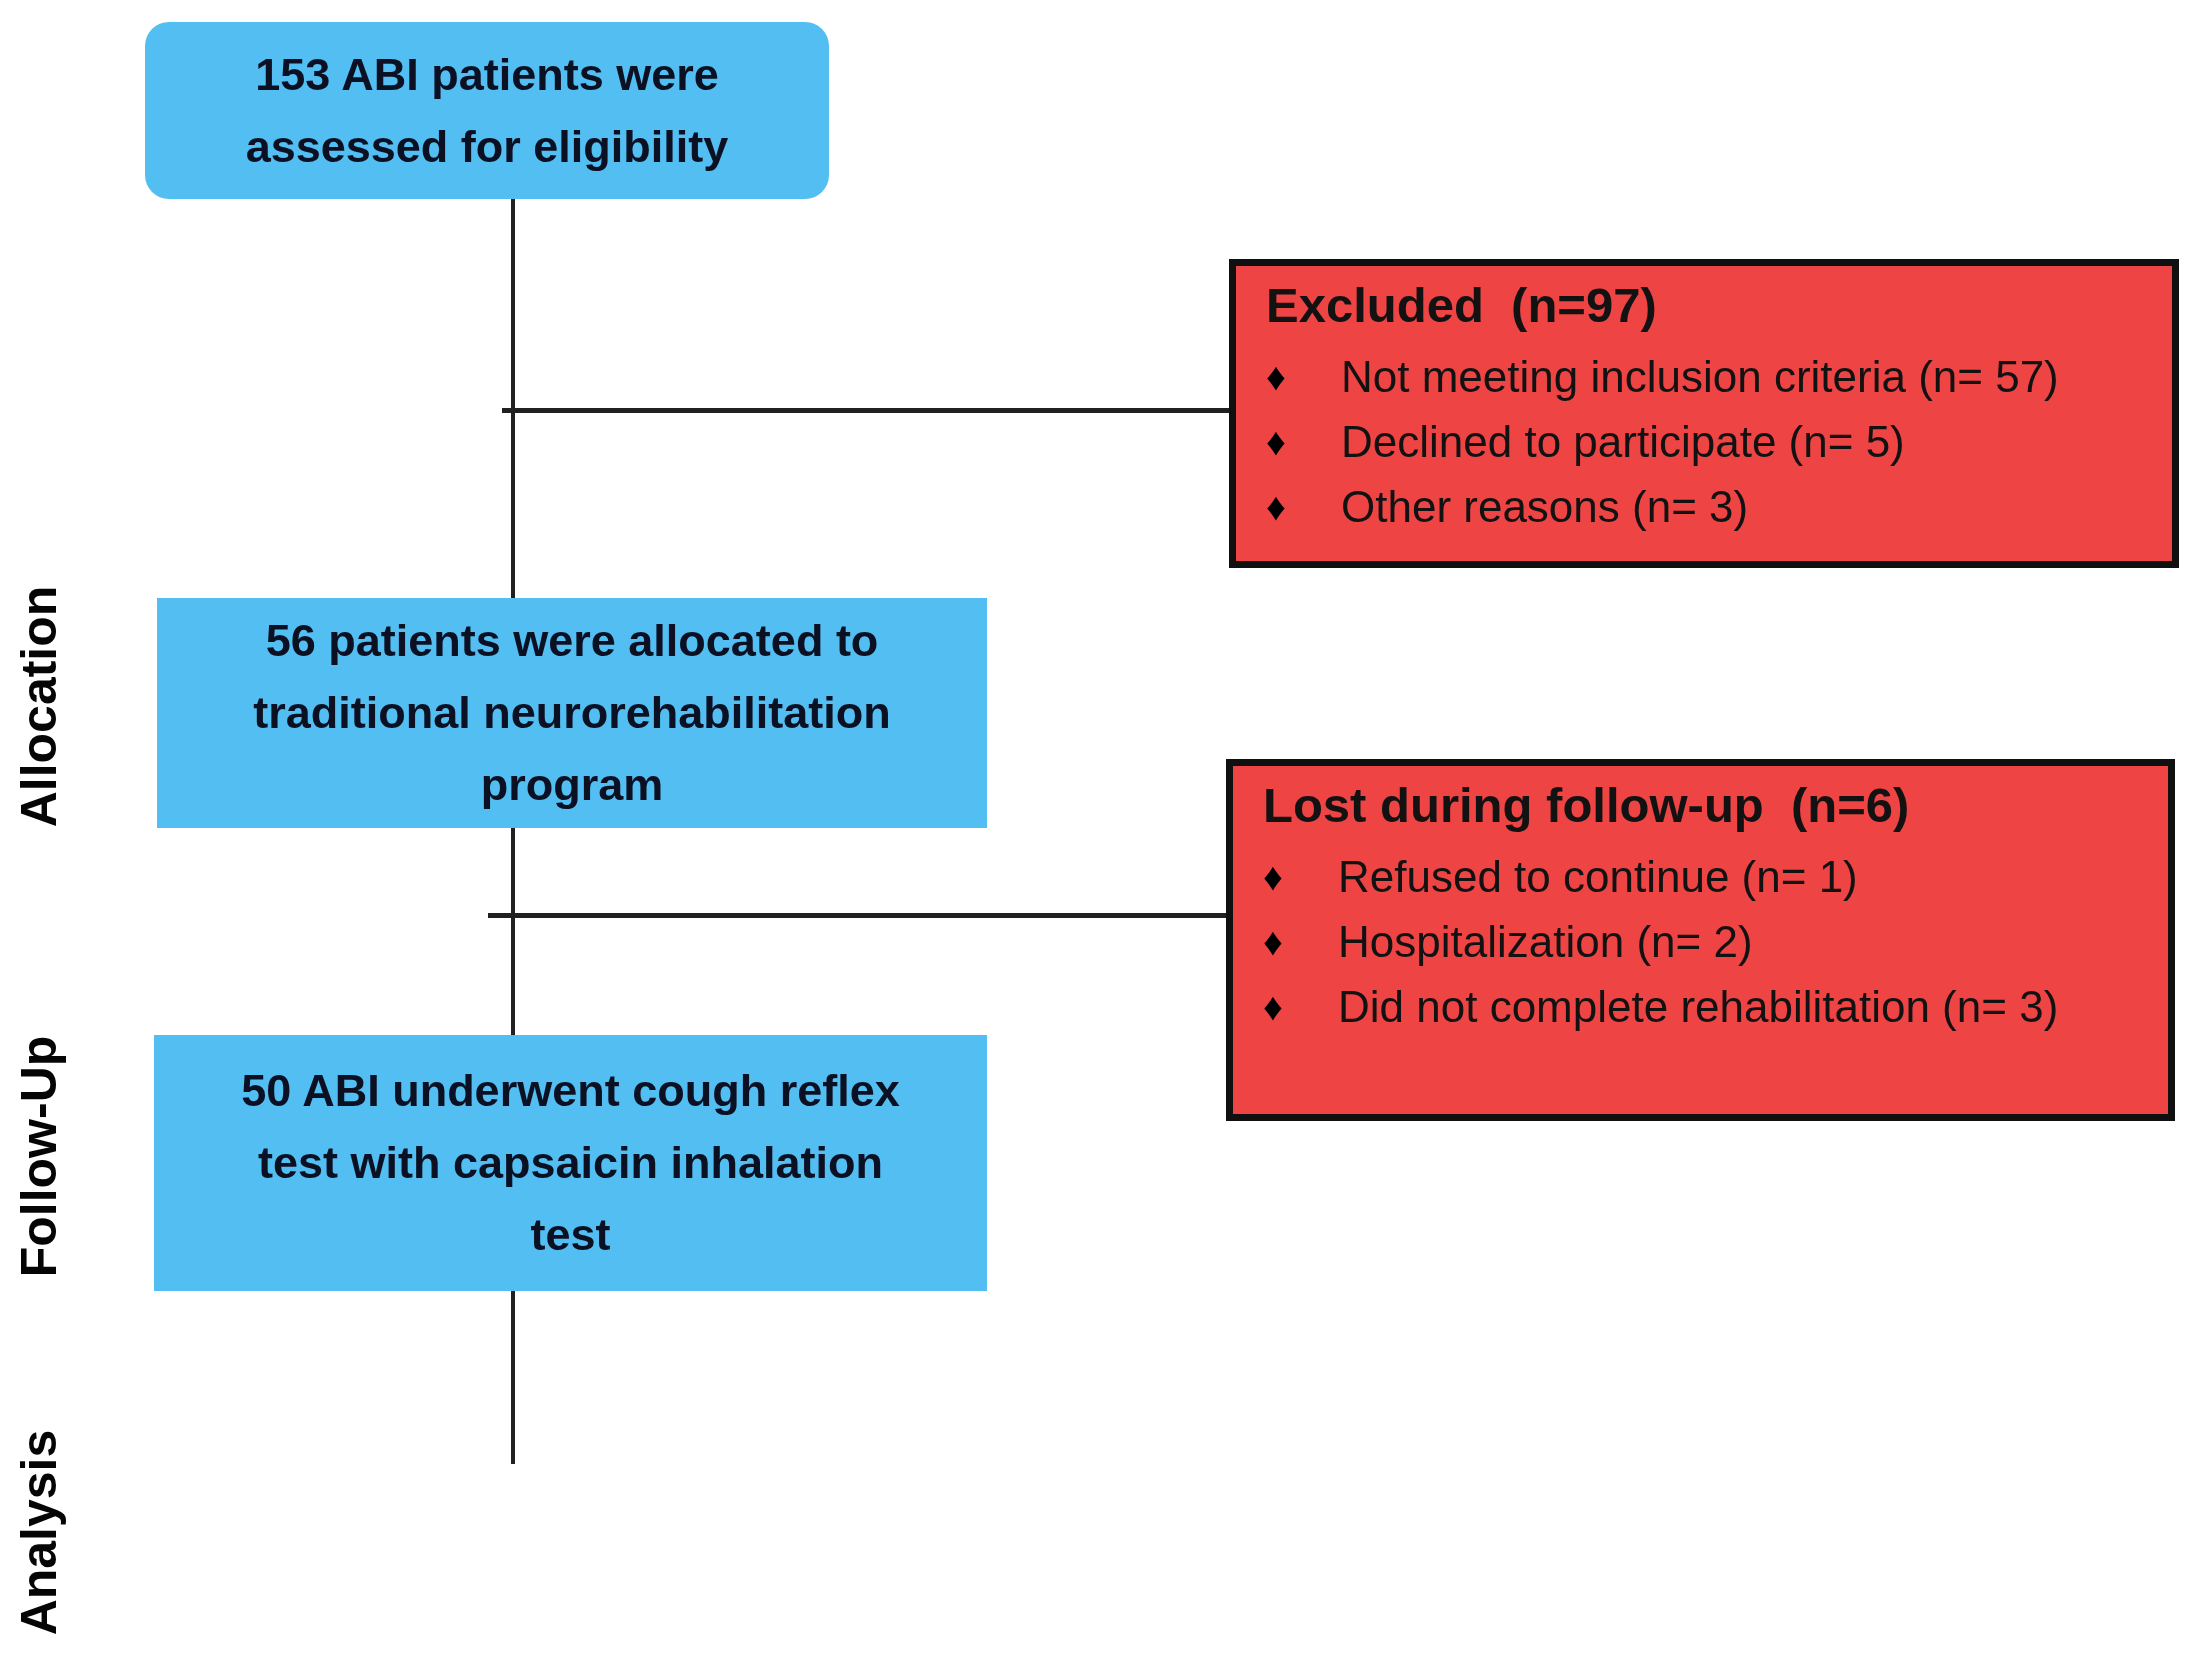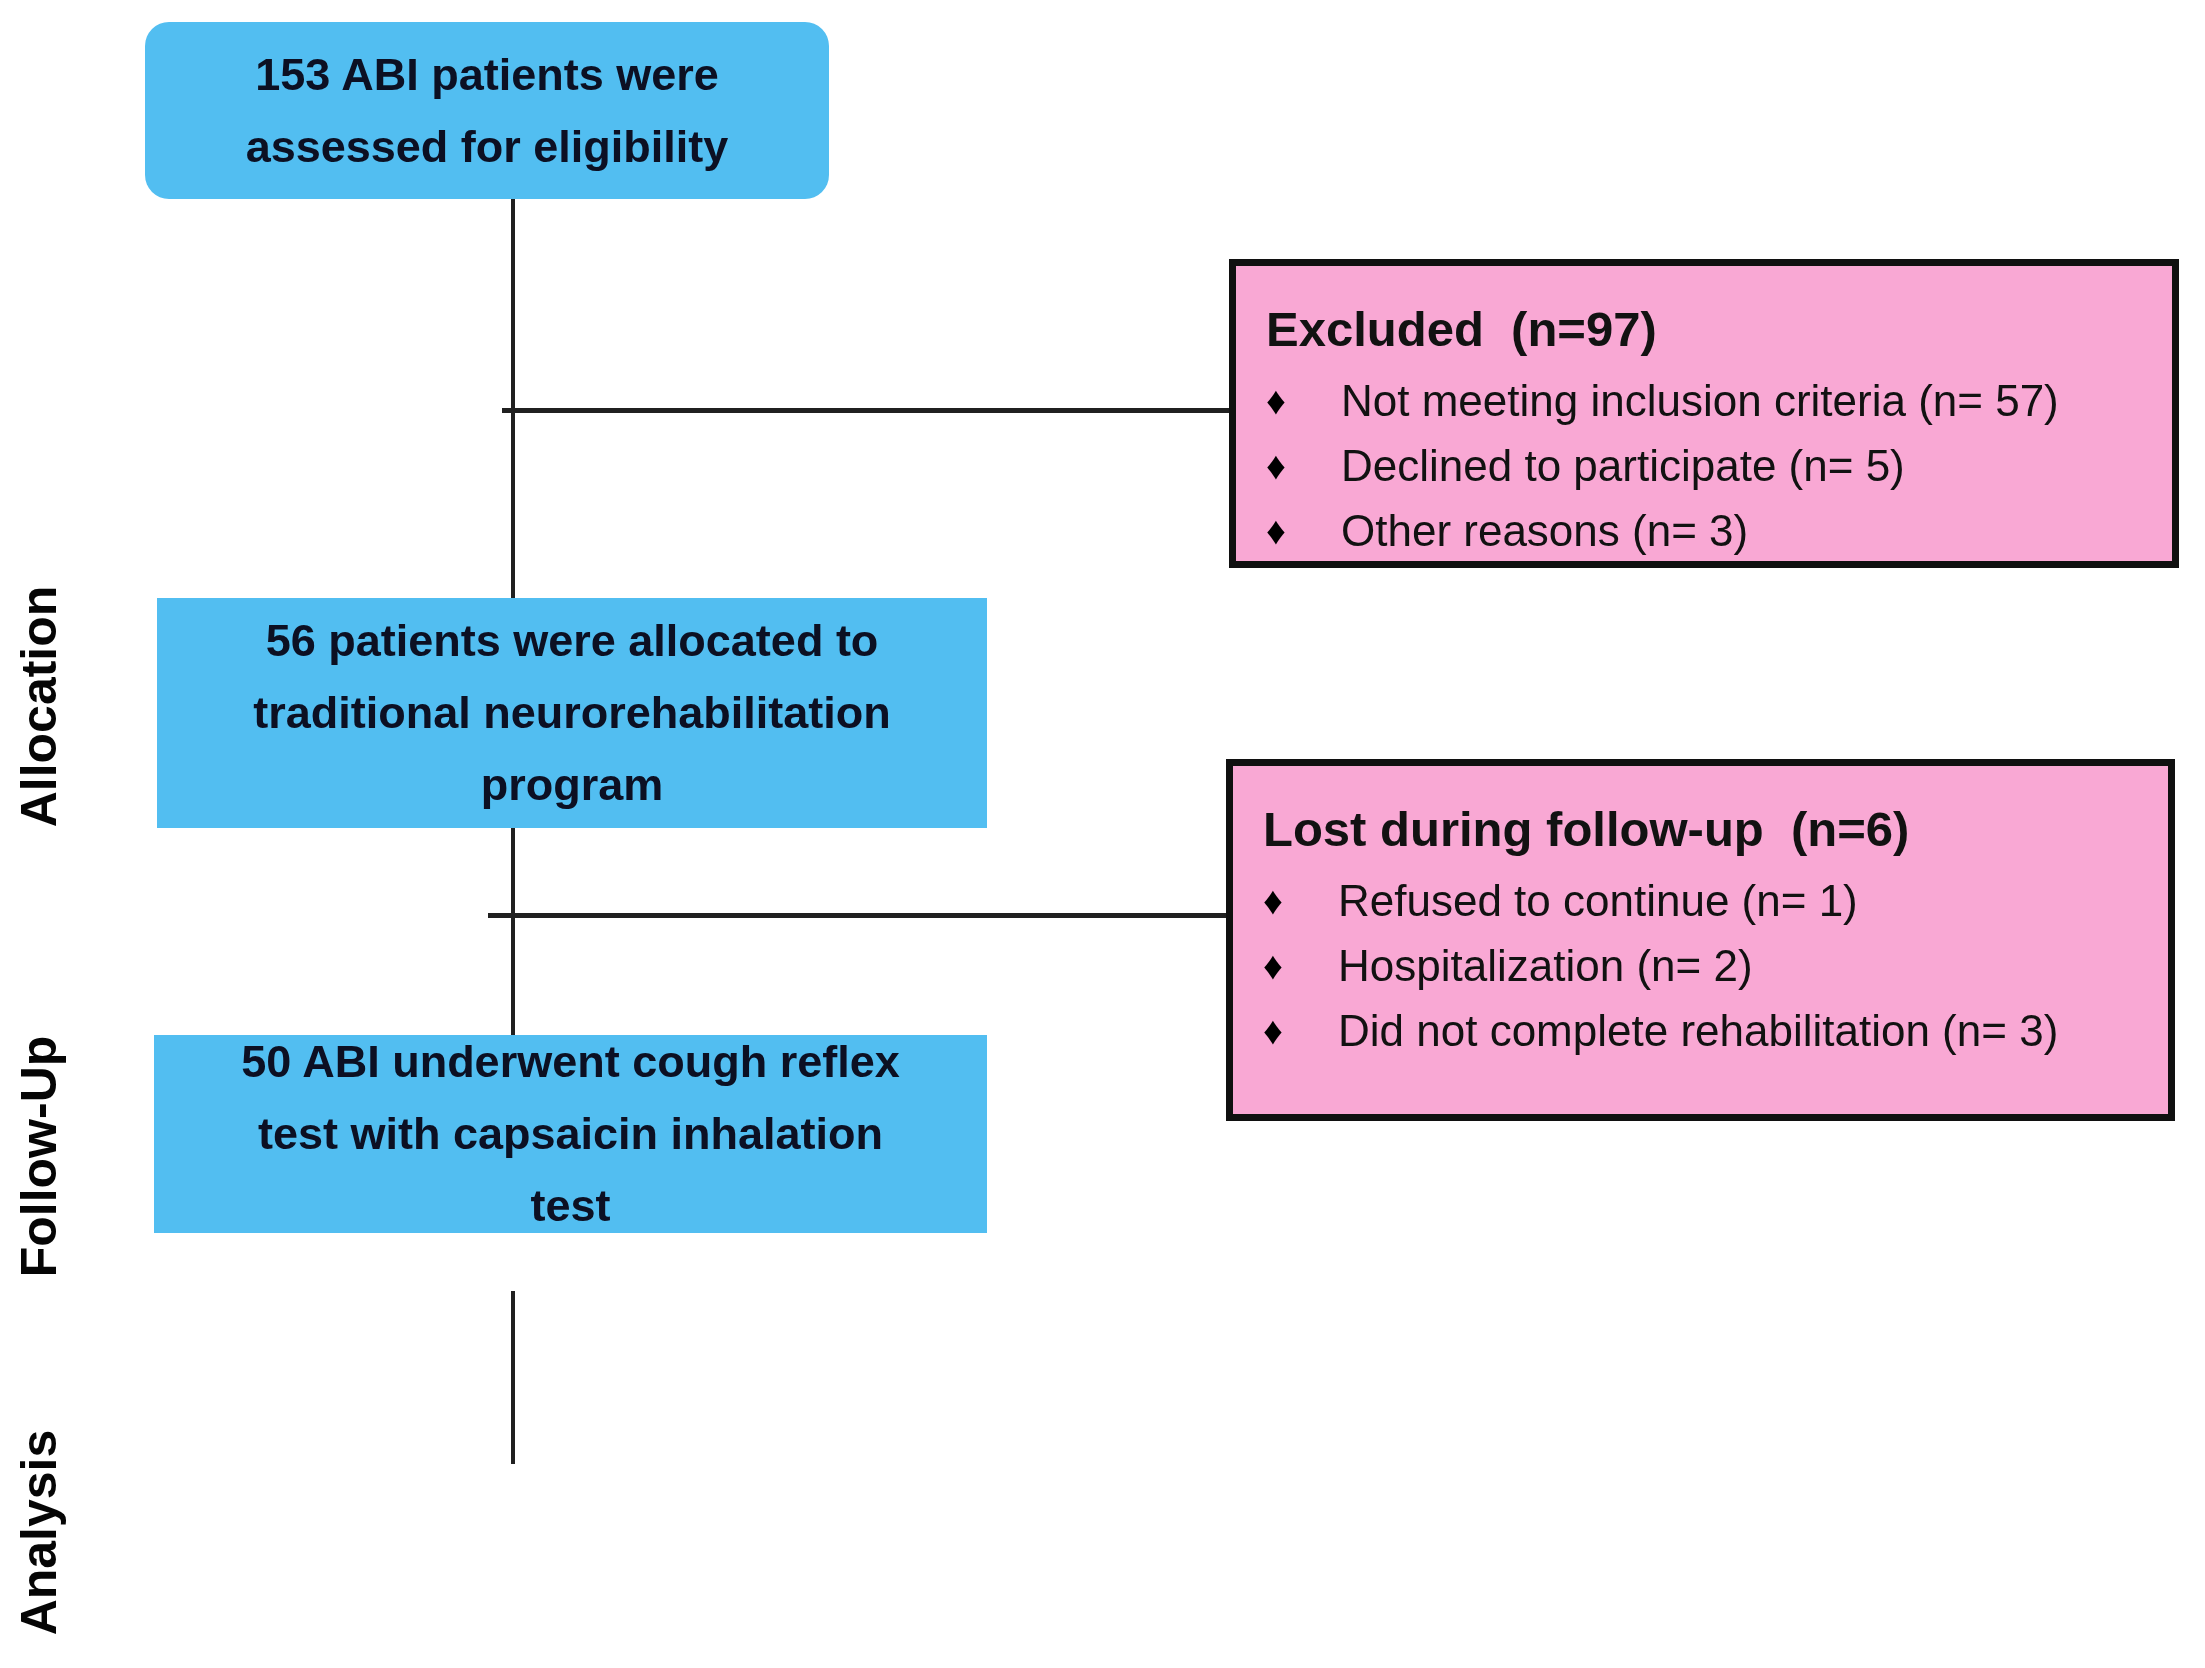--- a/index.html
+++ b/index.html
@@ -24,32 +24,32 @@
     display: flex;
     align-items: center;
     justify-content: center;
     text-align: center;
   }
   .flow-box .inner { display: block; }
   #box-assessed  { left: 145px; top: 22px;   width: 684px;  height: 177px; border-radius: 24px; }
   #box-assessed .inner  { max-width: 596px; }
   #box-allocated { left: 157px; top: 598px;  width: 830px; height: 230px; text-align: center; }
   #box-allocated .inner { max-width: 769px; }
-  #box-followup  { left: 154px; top: 1035px; width: 833px; height: 198px; }
+  #box-followup  { left: 154px; top: 1035px; width: 833px; height: 256px; }
   #box-followup .inner  { max-width: 674px; }
   #box-analyzed  { left: 157px; top: 1462px; width: 830px; height: 160px; }
   #box-analyzed .inner  { max-width: 674px; }
 
   
   .side-box {
     position: absolute;
-    background: #f9a8d4;
+    background: #ef4444;
     border: 7px solid #101010;
     color: #121212;
-    padding: 37px 30px 19px 30px;
+    padding: 13px 30px 19px 30px;
   }
   #box-excluded { left: 1229px; top: 259px; width: 950px; height: 309px; }
   #box-lost     { left: 1226px; top: 759px; width: 949px; height: 362px; }
   .side-title {
     font-weight: bold;
     font-size: 49px;
     line-height: 1.1;
     margin-bottom: 19px;
     white-space: pre-wrap;
   }

